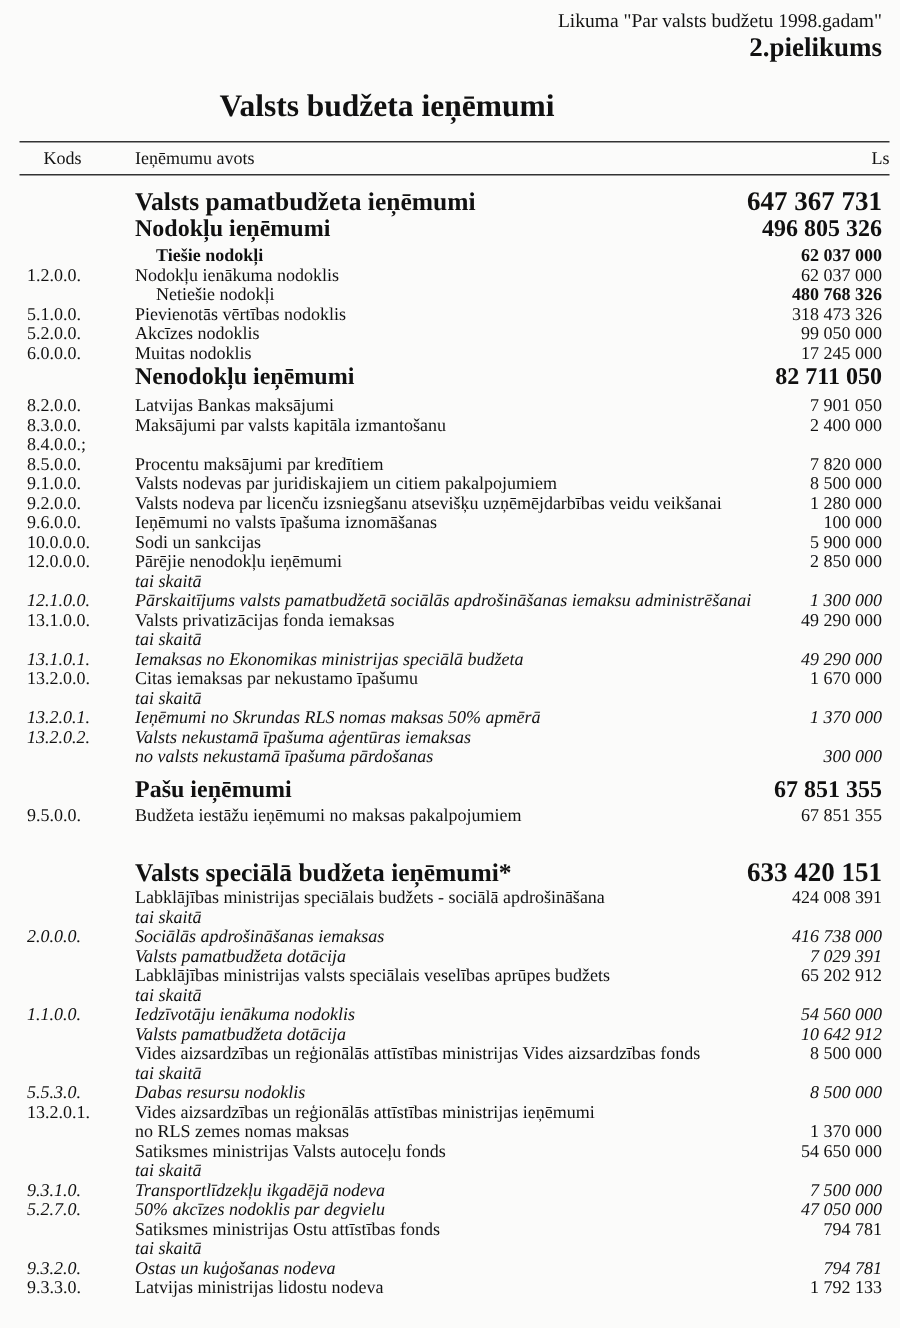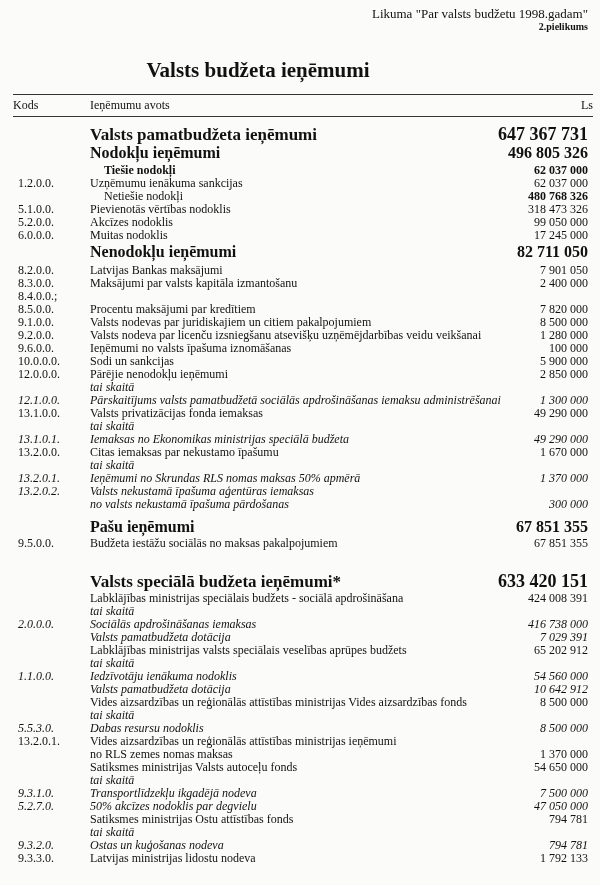--- a/index.html
+++ b/index.html
@@ -2,25 +2,25 @@
 <html><head>
 <meta charset="utf-8">
 <style>
   html, body { margin:0; padding:0; }
   body {
     width:600px; height:885px; background:#fbfbfa; color:#111;
     font-family:"Liberation Serif", "DejaVu Serif", serif;
     position:relative; overflow:hidden;
   }
   .hdr-law { position:absolute; right:12px; top:6px; font-size:13px; }
-  .hdr-app { position:absolute; right:12px; top:21px; font-size:10px; font-weight:bold; }
+  .hdr-app { position:absolute; right:12px; top:21px; font-size:18px; font-weight:bold; }
   .title { position:absolute; left:0; width:516px; top:58px; text-align:center; font-size:21px; font-weight:bold; }
   .rule { position:absolute; left:13px; width:580px; height:0; border-top:1.5px solid #333; }
   .colhdr { position:absolute; top:98px; left:13px; width:580px; font-size:12px; height:16px; }
-  .colhdr .c1 { position:absolute; left:0; }
+  .colhdr .c1 { position:absolute; left:16px; }
   .colhdr .c2 { position:absolute; left:77px; }
   .colhdr .c3 { position:absolute; right:0;text-align:center; }
   #rows { position:absolute; left:0; top:0; width:600px; }
   .row { position:absolute; left:0; width:600px; font-size:12px; line-height:12px; }
   .row .code { position:absolute; left:18px; }
   .row .src { position:absolute; left:90px; white-space:nowrap; }
   .row .amt { position:absolute; right:12px; white-space:nowrap; }
   .row.italic { font-style:italic; }
   .row.h1 { font-size:17px; font-weight:bold; line-height:17px; }
   .row.h1 .amt { font-size:18px; }
@@ -57,21 +57,21 @@
       <span class="src">Nodokļu ieņēmumi</span>
       <span class="amt">496 805 326</span>
     </div>
     <div class="row h3" style="top: 164px;">
       <span class="code"></span>
       <span class="src">Tiešie nodokļi</span>
       <span class="amt">62 037 000</span>
     </div>
     <div class="row" style="top: 177px;">
       <span class="code">1.2.0.0.</span>
-      <span class="src">Uzņēmumu ienākuma sankcijas</span>
+      <span class="src">Nodokļu ienākuma nodoklis</span>
       <span class="amt">62 037 000</span>
     </div>
     <div class="row sub" style="top: 190px;">
       <span class="code"></span>
       <span class="src">Netiešie  nodokļi</span>
       <span class="amt">480 768 326</span>
     </div>
     <div class="row" style="top: 203px;">
       <span class="code">5.1.0.0.</span>
       <span class="src">Pievienotās vērtības nodoklis</span>
@@ -187,21 +187,21 @@
       <span class="src">no valsts nekustamā īpašuma pārdošanas</span>
       <span class="amt">300 000</span>
     </div>
     <div class="row h2" style="top: 519px;">
       <span class="code"></span>
       <span class="src">Pašu ieņēmumi</span>
       <span class="amt">67 851 355</span>
     </div>
     <div class="row" style="top: 537px;">
       <span class="code">9.5.0.0.</span>
-      <span class="src">Budžeta iestāžu sociālās no maksas pakalpojumiem</span>
+      <span class="src">Budžeta iestāžu ieņēmumi no maksas pakalpojumiem</span>
       <span class="amt">67 851 355</span>
     </div>
     <div class="row h1" style="top: 573px;">
       <span class="code"></span>
       <span class="src">Valsts speciālā budžeta ieņēmumi*</span>
       <span class="amt">633 420 151</span>
     </div>
     <div class="row" style="top: 592px;">
       <span class="code"></span>
       <span class="src">Labklājības ministrijas speciālais  budžets - sociālā apdrošināšana</span>

